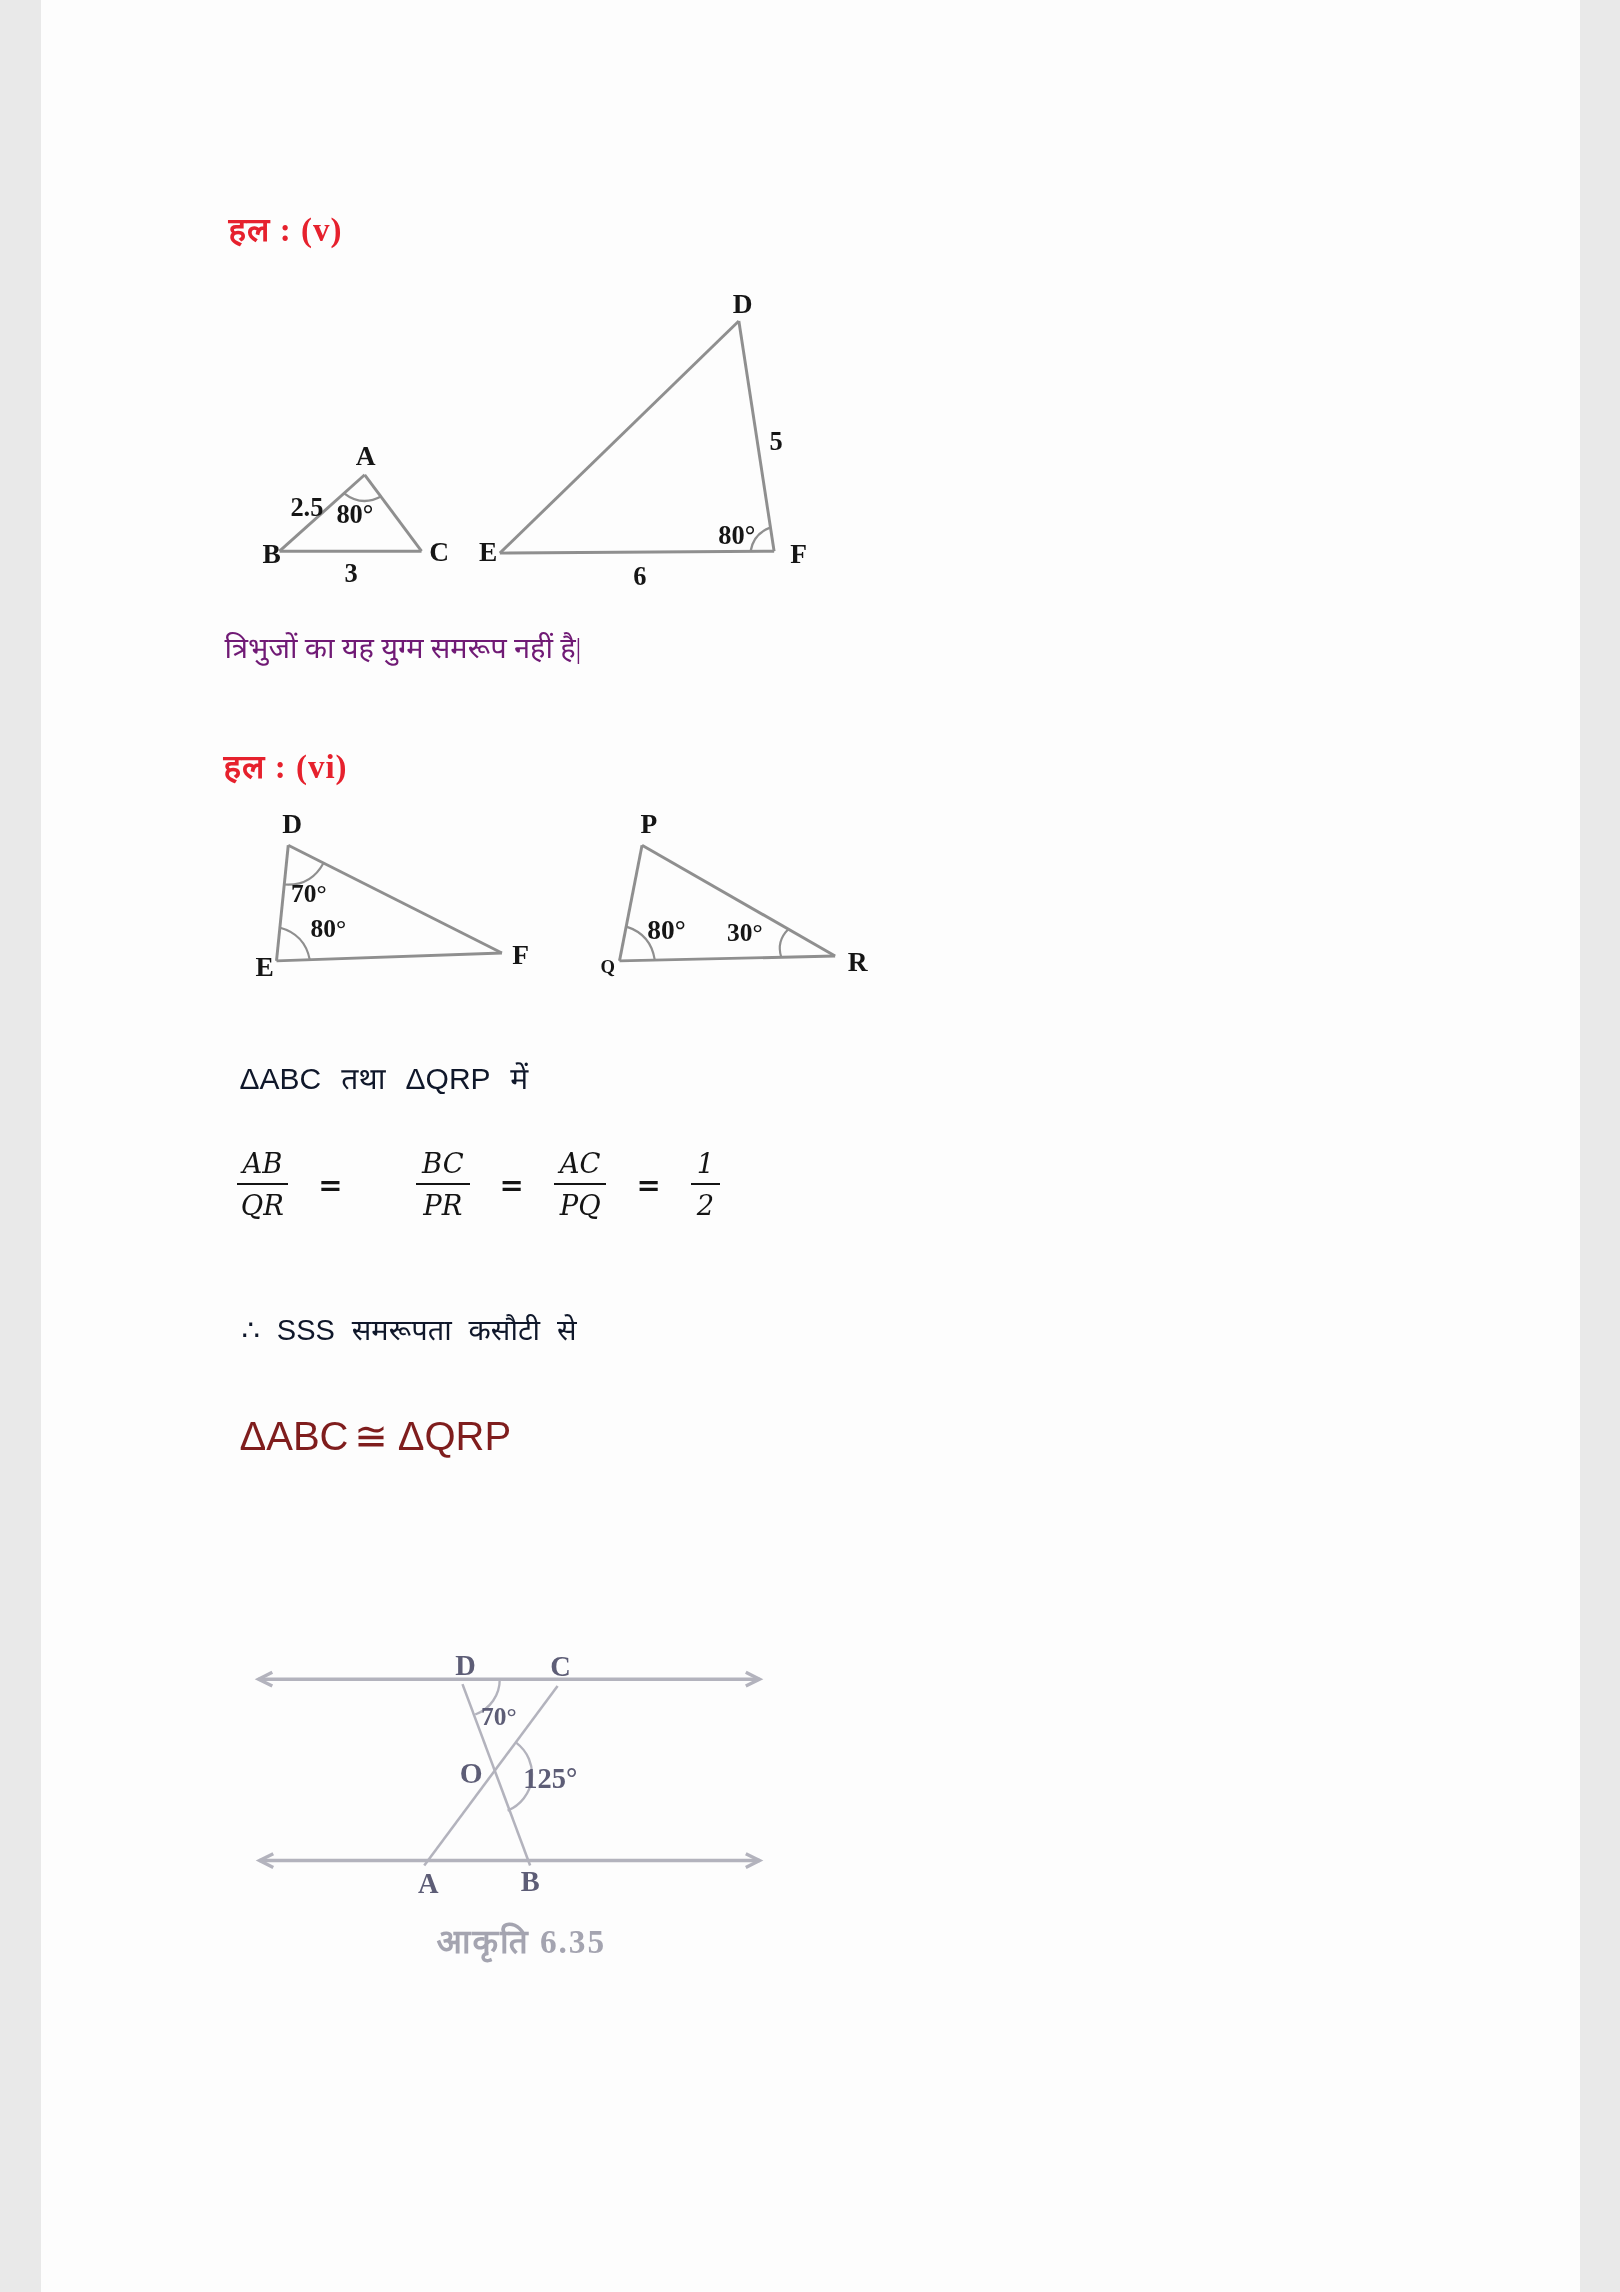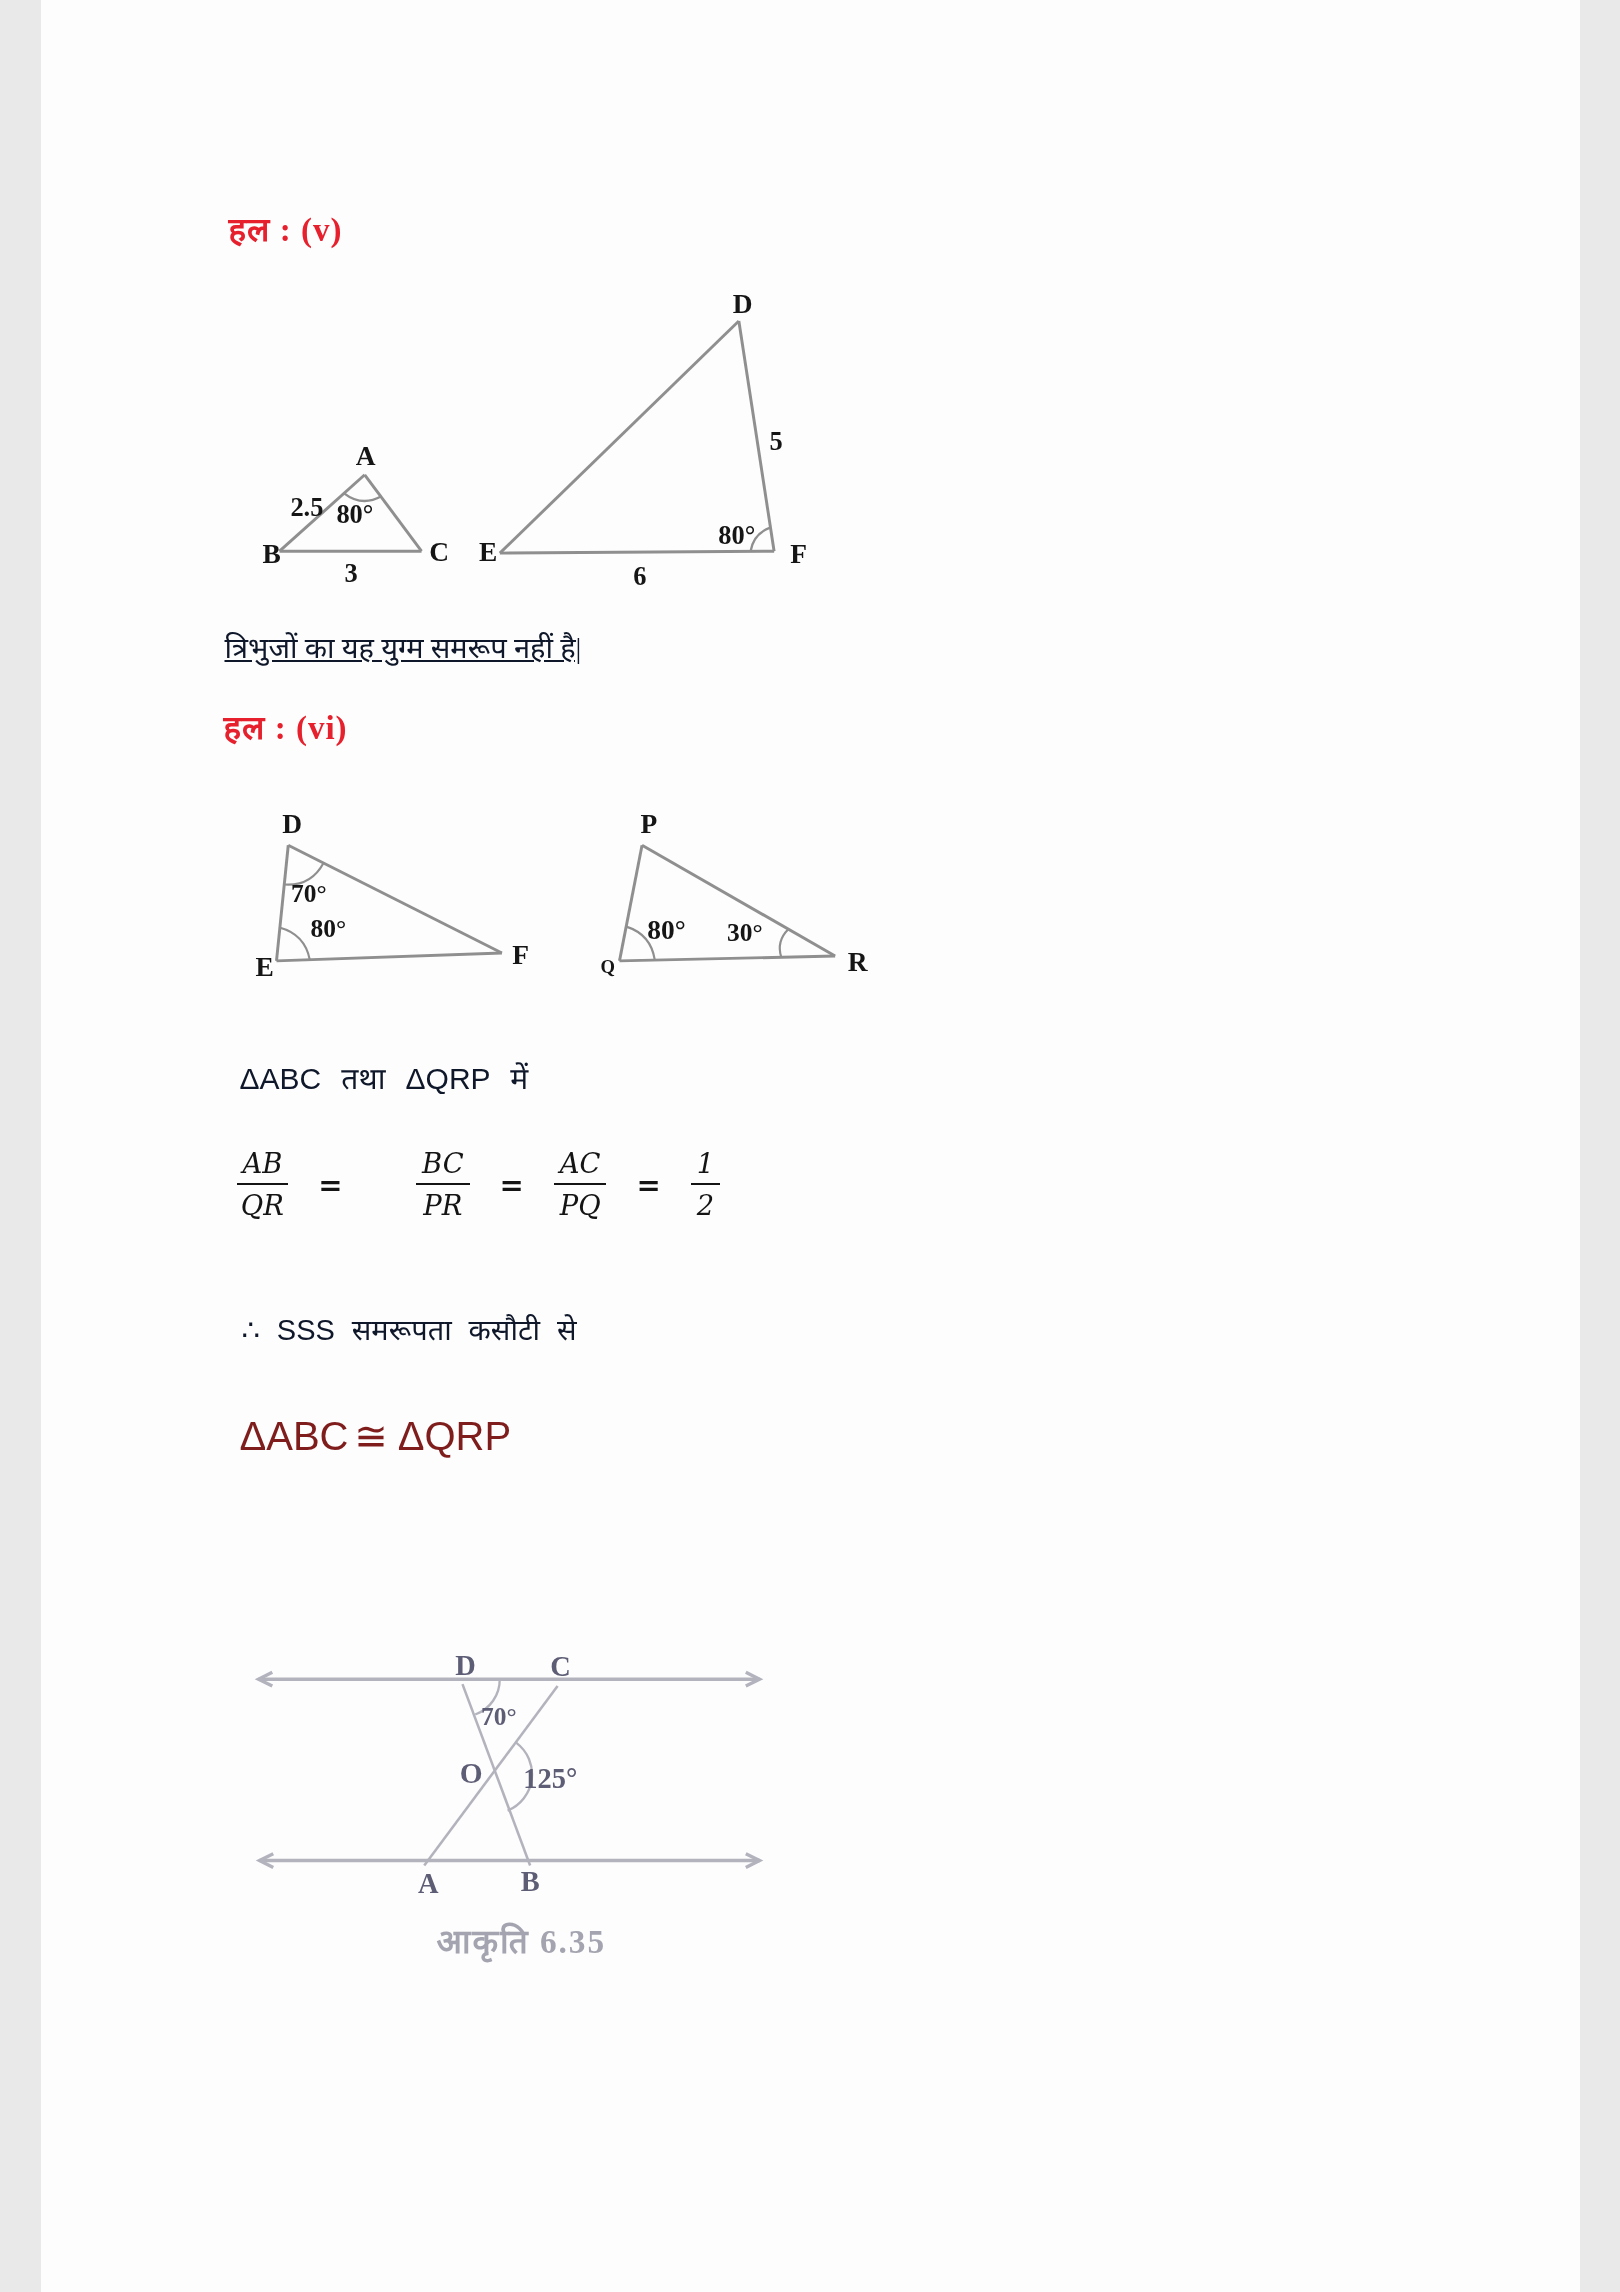--- a/index.html
+++ b/index.html
@@ -15,22 +15,21 @@
   .abs{position:absolute;}
   .heading{
     color:var(--heading-red,#e6212d);
     font-weight:bold;
     font-size:33px;
     letter-spacing:1px;
     font-family:"Liberation Serif",serif;
   }
   .body-text{
     font-size:29px;
-    color:#0f172a;
-    text-decoration:underline;
+    color:#701a75;
   }
   .statement,.criterion{
     font-family:"Liberation Sans",sans-serif;
     font-size:30px;
     color:#0f172a;
     word-spacing:11.8px;
   }
   .criterion{font-size:29px;word-spacing:8.8px;}
   .congruence{
     font-family:Liberation Sans, sans-serif;
@@ -96,21 +95,21 @@
     <text x="506" y="40" font-size="28" text-anchor="middle">D</text>
     <text x="246" y="293" font-size="28" text-anchor="middle">E</text>
     <text x="563" y="295" font-size="28" text-anchor="middle">F</text>
     <text x="540" y="180" font-size="27" text-anchor="middle">5</text>
     <text x="500" y="276" font-size="27" text-anchor="middle">80°</text>
     <text x="401" y="318" font-size="27" text-anchor="middle">6</text>
   </svg>
 
   <div class="abs body-text" style="left:184px;top:627px;">त्रिभुजों का यह युग्म समरूप नहीं है|</div>
 
-  <div class="abs heading" style="left:183px;top:704px;">हल : (vi)</div>
+  <div class="abs heading" style="left:183px;top:743px;">हल : (vi)</div>
 
   <svg class="abs fig-dark" style="left:211px;top:804px;" width="637" height="206" viewBox="0 0 650 210">
 
     <g stroke-width="3" stroke-linejoin="round">
       <path d="M37,42 L25,160"></path>
       <path d="M37,42 L255,152"></path>
       <path d="M25,160 L255,152"></path>
       <path d="M33,82 Q60,84 73,60" stroke-width="2.2"></path>
       <path d="M28,126 Q54,133 59,159" stroke-width="2.2"></path>
     </g>

